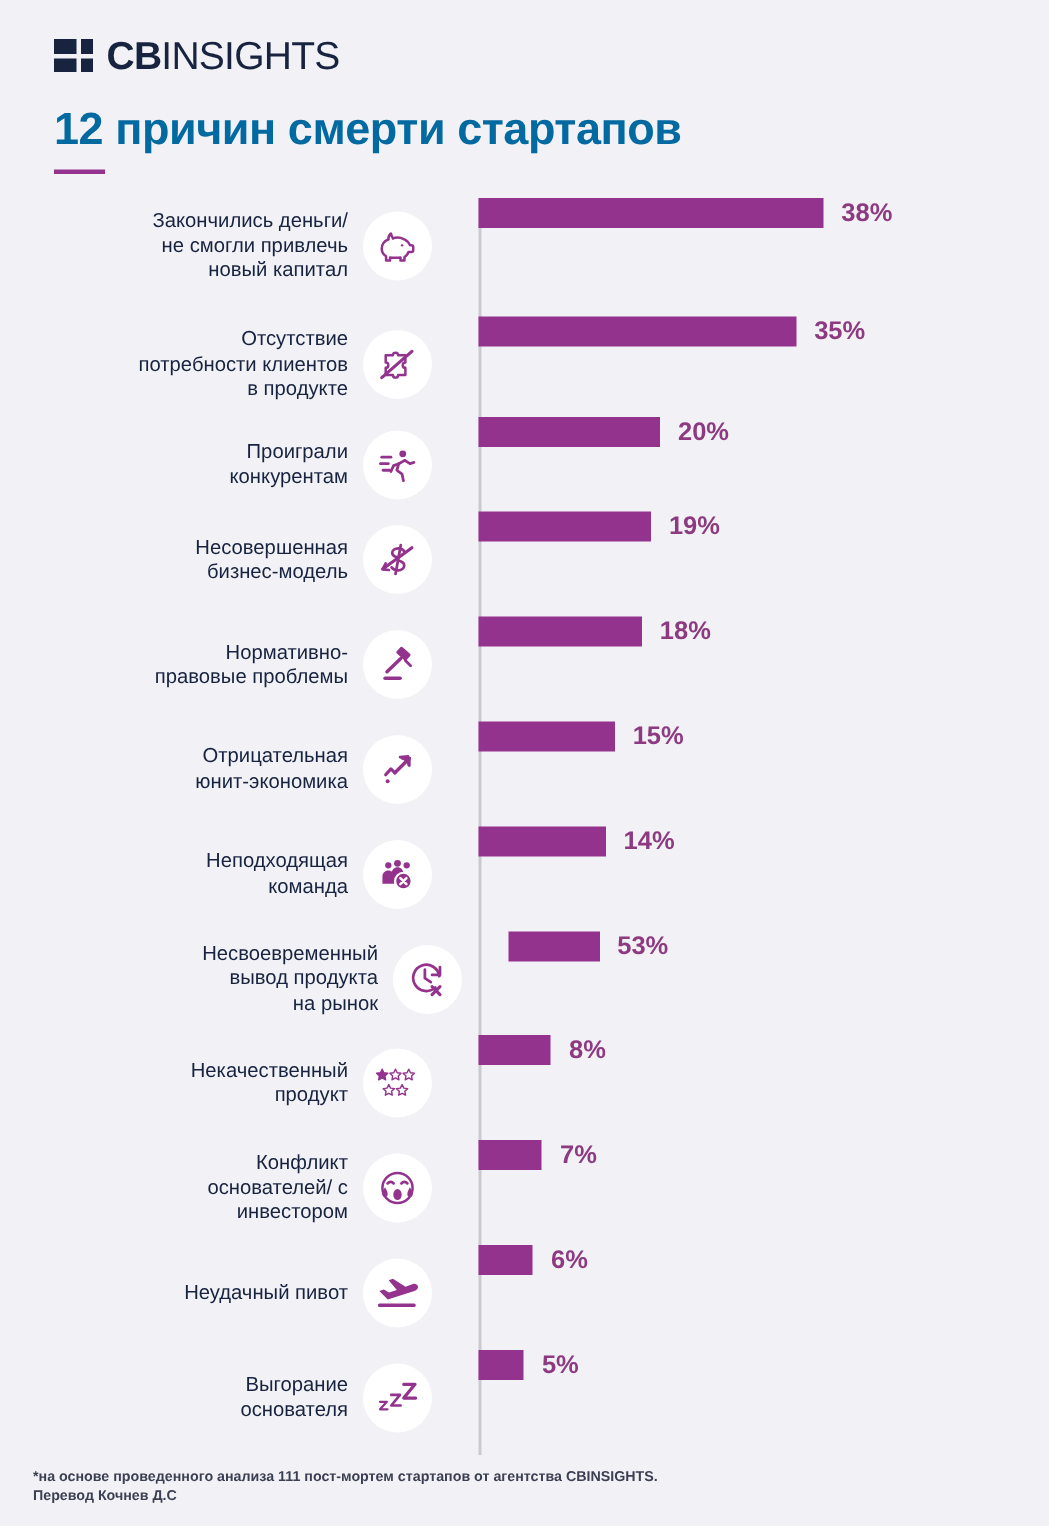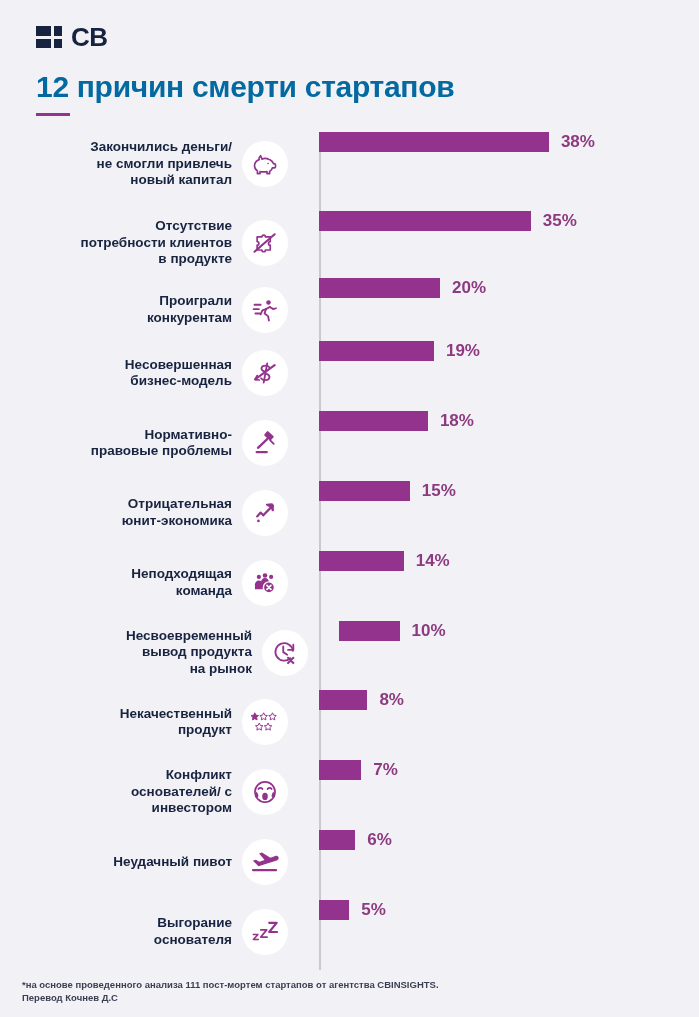--- a/index.html
+++ b/index.html
@@ -99,21 +99,21 @@
     left: 20px;
     top: 0;
     width: 212px;
     height: 64px;
     display: flex;
     flex-direction: column;
     align-items: flex-end;
     justify-content: center;
     text-align: right;
     font-size: 13.5px;
-    font-weight: bold;
+    font-weight: normal;
     color: #17233f;
     line-height: 1.23;
   }
   .row-icon {
     position: absolute;
     left: 242px;
     top: 9px;
     width: 46px;
     height: 46px;
     border-radius: 50%;
@@ -161,20 +161,21 @@
 
 <div class="header">
   <div class="logo-row">
     <span class="logo-mark">
       <span class="q q1"></span>
         <span class="q q2"></span>
         <span class="q q3"></span>
         <span class="q q4"></span>
     </span>
     <span class="logo-cb">CB</span>
+    <span class="logo-insights">INSIGHTS</span>
   </div>
   <div class="page-title">12 причин смерти стартапов</div>
   <div class="title-rule"></div>
 </div>
 
 <div class="chart" id="chart-root">
   <div class="axis-line"></div>
 <div class="row" style="top: 132px;">
       <div class="row-label">
         <span>Закончились деньги/</span>
@@ -319,21 +320,21 @@
       <div class="row-icon">
         <svg width="28" height="28" viewBox="0 0 32 32" fill="none" stroke="#93338d" stroke-width="2.1" stroke-linecap="round" stroke-linejoin="round">
       <path d="M22 22a10 10 0 1 1 3-8.5"></path>
       <path d="M25.5 6.5v6h-6"></path>
       <path d="M14 8.5V15l4.5 3"></path>
       <path d="M19.5 21.5l6 6M25.5 21.5l-6 6" stroke-width="2.4"></path>
     </svg>
       </div>
       <div class="bar-wrap">
         <div class="bar" style="width: 60.5px;"></div>
-        <div class="bar-value">10%</div>
+        <div class="bar-value">53%</div>
       </div>
     </div>
     <div class="row" style="top: 690.4px;">
       <div class="row-label">
         <span>Некачественный</span>
         <span>продукт</span>
       </div>
       <div class="row-icon">
         <svg width="30" height="22" viewBox="0 0 44 30" fill="none" stroke="#93338d" stroke-width="1.4" stroke-linejoin="round">
       <path d="M7 1.5l1.7 3.5 3.8.5-2.8 2.6.7 3.8L7 10.1l-3.4 1.8.7-3.8L1.5 5.5l3.8-.5z" fill="#93338d"></path>

